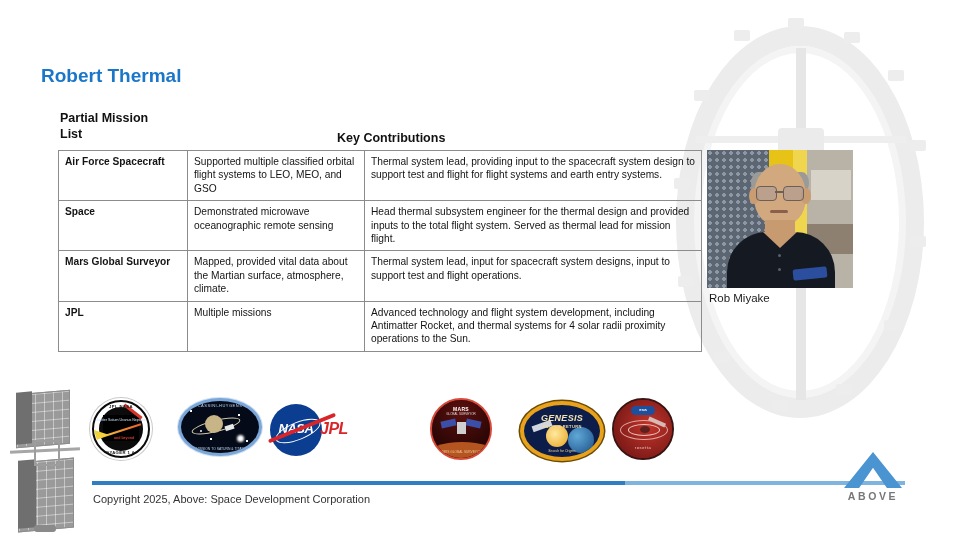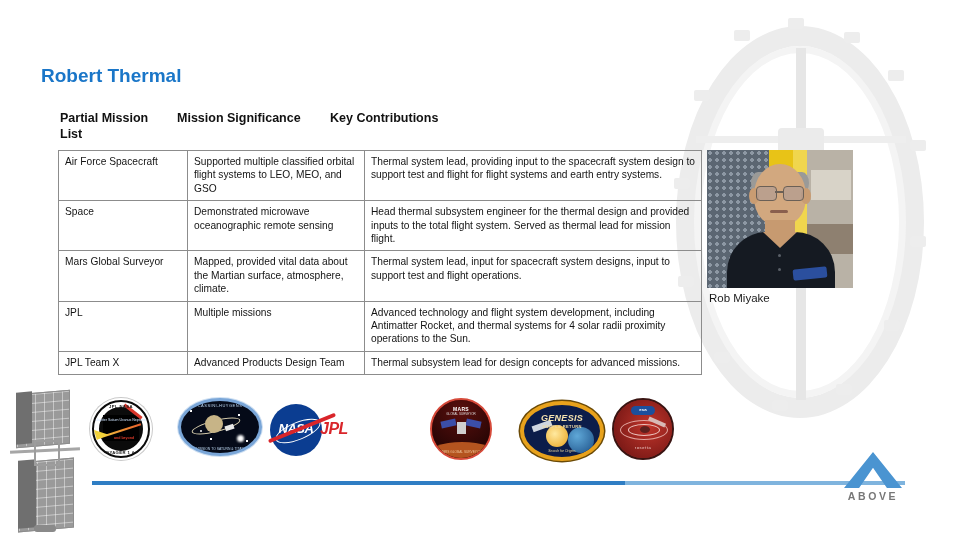--- a/index.html
+++ b/index.html
@@ -74,36 +74,36 @@
     white-space:nowrap;
   }
 
   
   .tbl-head{position:absolute;left:58px;top:110px;width:606px;height:38px;}
   .tbl-head .th{
     position:absolute;top:0;font-size:12.5px;font-weight:bold;color:#111;line-height:16px;
   }
   .th-1{left:2px;width:108px;}
   .th-2{left:119px;width:158px;}
-  .th-3{left:272px;width:220px;}
+  .th-3{left:279px;width:220px;margin-top:20px;}
 
   .tbl{
     position:absolute;left:58px;top:150px;width:604px;
     border-collapse:collapse;
     table-layout:fixed;
   }
   .tbl td{
     border:1px solid #8c8c8c;
     vertical-align:top;
     padding:4px 6px 5px 6px;
     font-size:10.2px;
     line-height:13.4px;
     color:#141414;
   }
-  .tbl td.c1{width:116px;font-weight:normal;}
+  .tbl td.c1{width:116px;font-weight:bold;}
   .tbl td.c2{width:164px;}
   .tbl td.c3{width:324px;}
 
   
   .portrait-wrap{position:absolute;left:707px;top:150px;width:146px;height:138px;}
   .portrait{
     position:absolute;inset:0;overflow:hidden;background:#2b3a4a;
   }
   .portrait .bg-mesh{
     position:absolute;left:0;top:0;width:62px;height:138px;
@@ -308,21 +308,20 @@
     <div class="p-dark-b"></div>
     <div class="boom"></div>
     <div class="truss"></div>
     <div class="foot"></div>
   </div>
 
   <div class="subtitle">Robert Thermal</div>
 
   <div class="tbl-head">
     <div class="th th-1">Partial Mission List</div>
-    <div class="th th-2">Mission Significance</div>
     <div class="th th-3">Key Contributions</div>
   </div>
 
   <table class="tbl">
     <tbody>
       <tr>
         <td class="c1">Air Force Spacecraft</td>
         <td class="c2">Supported multiple classified orbital flight systems to LEO, MEO, and GSO</td>
         <td class="c3">Thermal system lead, providing input to the spacecraft system design to support test and flight for flight systems and earth entry systems.</td>
       </tr>
@@ -334,25 +333,20 @@
       <tr>
         <td class="c1">Mars Global Surveyor</td>
         <td class="c2">Mapped, provided vital data about the Martian surface, atmosphere, climate.</td>
         <td class="c3">Thermal system lead, input for spacecraft system designs, input to support test and flight operations.</td>
       </tr>
       <tr>
         <td class="c1">JPL</td>
         <td class="c2">Multiple missions</td>
         <td class="c3">Advanced technology and flight system development, including Antimatter Rocket, and thermal systems for 4 solar radii proximity operations to the Sun.</td>
       </tr>
-      <tr>
-        <td class="c1">JPL Team X</td>
-        <td class="c2">Advanced Products Design Team</td>
-        <td class="c3">Thermal subsystem lead for design concepts for advanced missions.</td>
-      </tr>
     </tbody>
   </table>
 
   <div class="portrait-wrap">
     <div class="portrait">
       <div class="bg-mesh"></div>
       <div class="bg-yellow"></div>
       <div class="bg-yellow2"></div>
       <div class="bg-right"></div>
       <div class="bg-right2"></div>
@@ -452,19 +446,20 @@
             <div class="r-esa-t">esa</div>
           </div>
         <div class="r-name">rosetta</div>
       </div>
     </div>
 
   </div>
 
   <div class="rule rule-a"></div>
   <div class="rule rule-b"></div>
+  <div class="copyright">Copyright 2025, Above: Space Development Corporation</div>
 
   <div class="above-logo">
     <div class="chev"></div>
     <div class="above-txt">ABOVE</div>
   </div>
 
 </div>
 
 </body></html>

